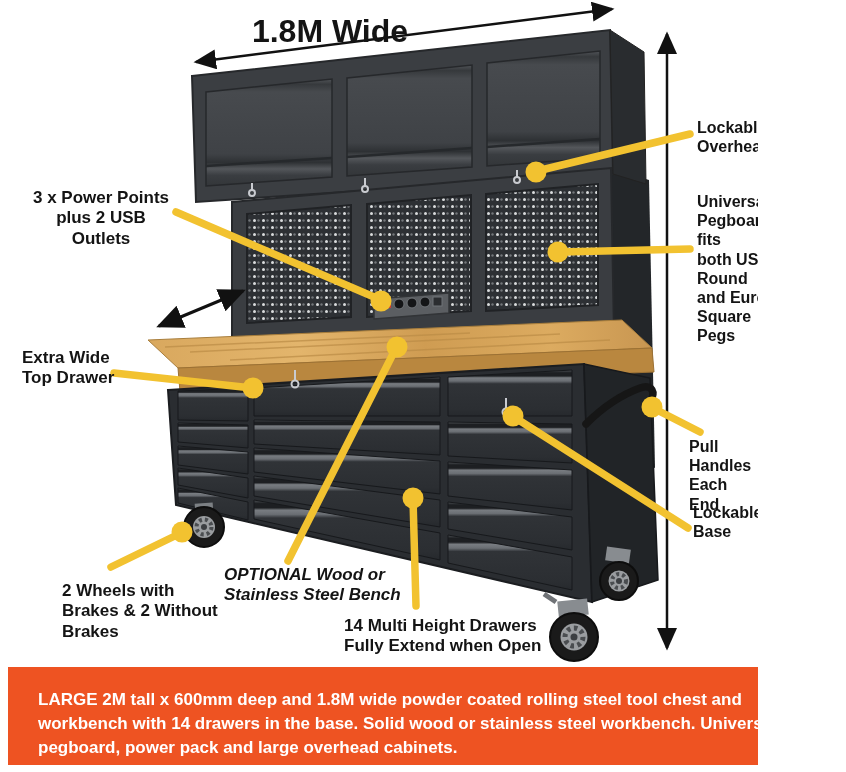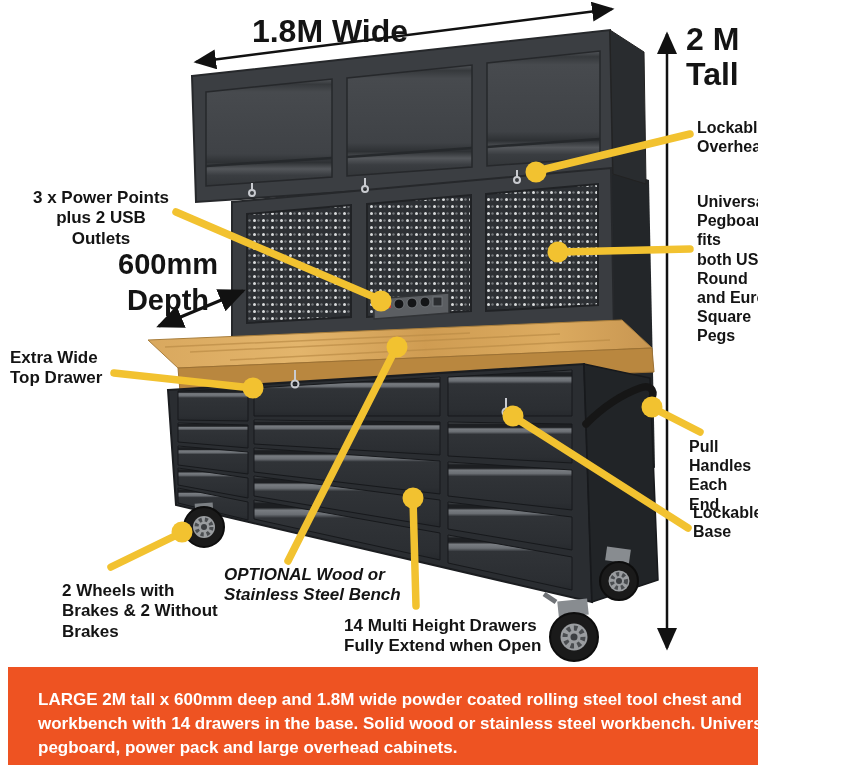--- a/index.html
+++ b/index.html
@@ -193,29 +193,26 @@
       <circle cx="413" cy="498" r="10.5"></circle>
       <circle cx="536" cy="172" r="10.5"></circle>
       <circle cx="558" cy="252" r="10.5"></circle>
       <circle cx="652" cy="407" r="10.5"></circle>
       <circle cx="513" cy="416" r="10.5"></circle>
     </g>
   </svg>
 
   <div class="lbl big center" style="left:180px;top:14px;width:300px;">1.8M Wide</div>
 
-  <div class="lbl big" style="left:686px;top:22px;">2 M Tall</div>
-
-  <div class="lbl center" id="depth-label" style="left:108px;top:246px;width:120px;">600mm
-Depth</div>
+
 
   <div class="lbl center" style="left:26px;top:188px;width:150px;">3 x Power Points
 plus 2 USB Outlets</div>
 
-  <div class="lbl" style="left:10px;top:348px;">Extra Wide
+  <div class="lbl" style="left:22px;top:348px;">Extra Wide
 Top Drawer</div>
 
   <div class="lbl" style="left:62px;top:581px;">2 Wheels with
 Brakes &amp; 2 Without
 Brakes</div>
 
   <div class="lbl" style="left:224px;top:565px;font-style:italic;">OPTIONAL Wood or
 Stainless Steel Bench</div>
 
   <div class="lbl" style="left:344px;top:616px;">14 Multi Height Drawers

